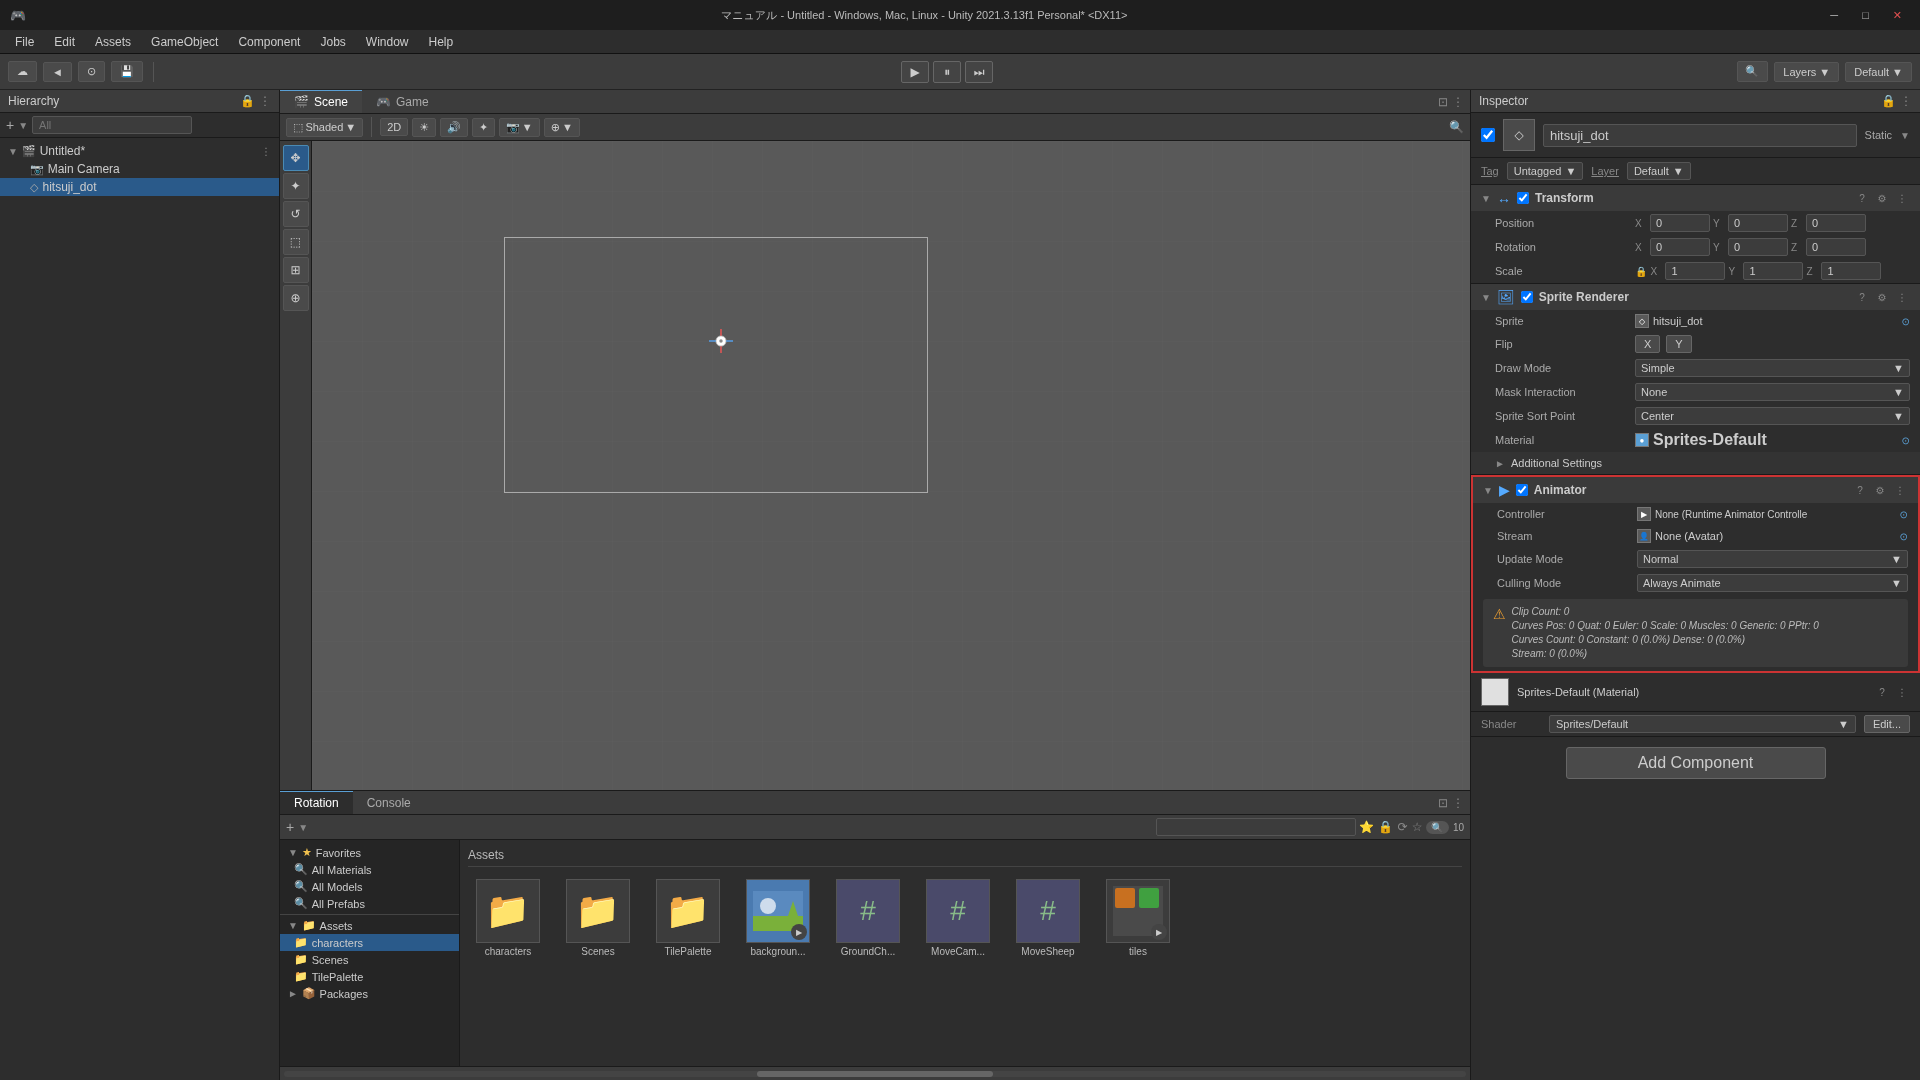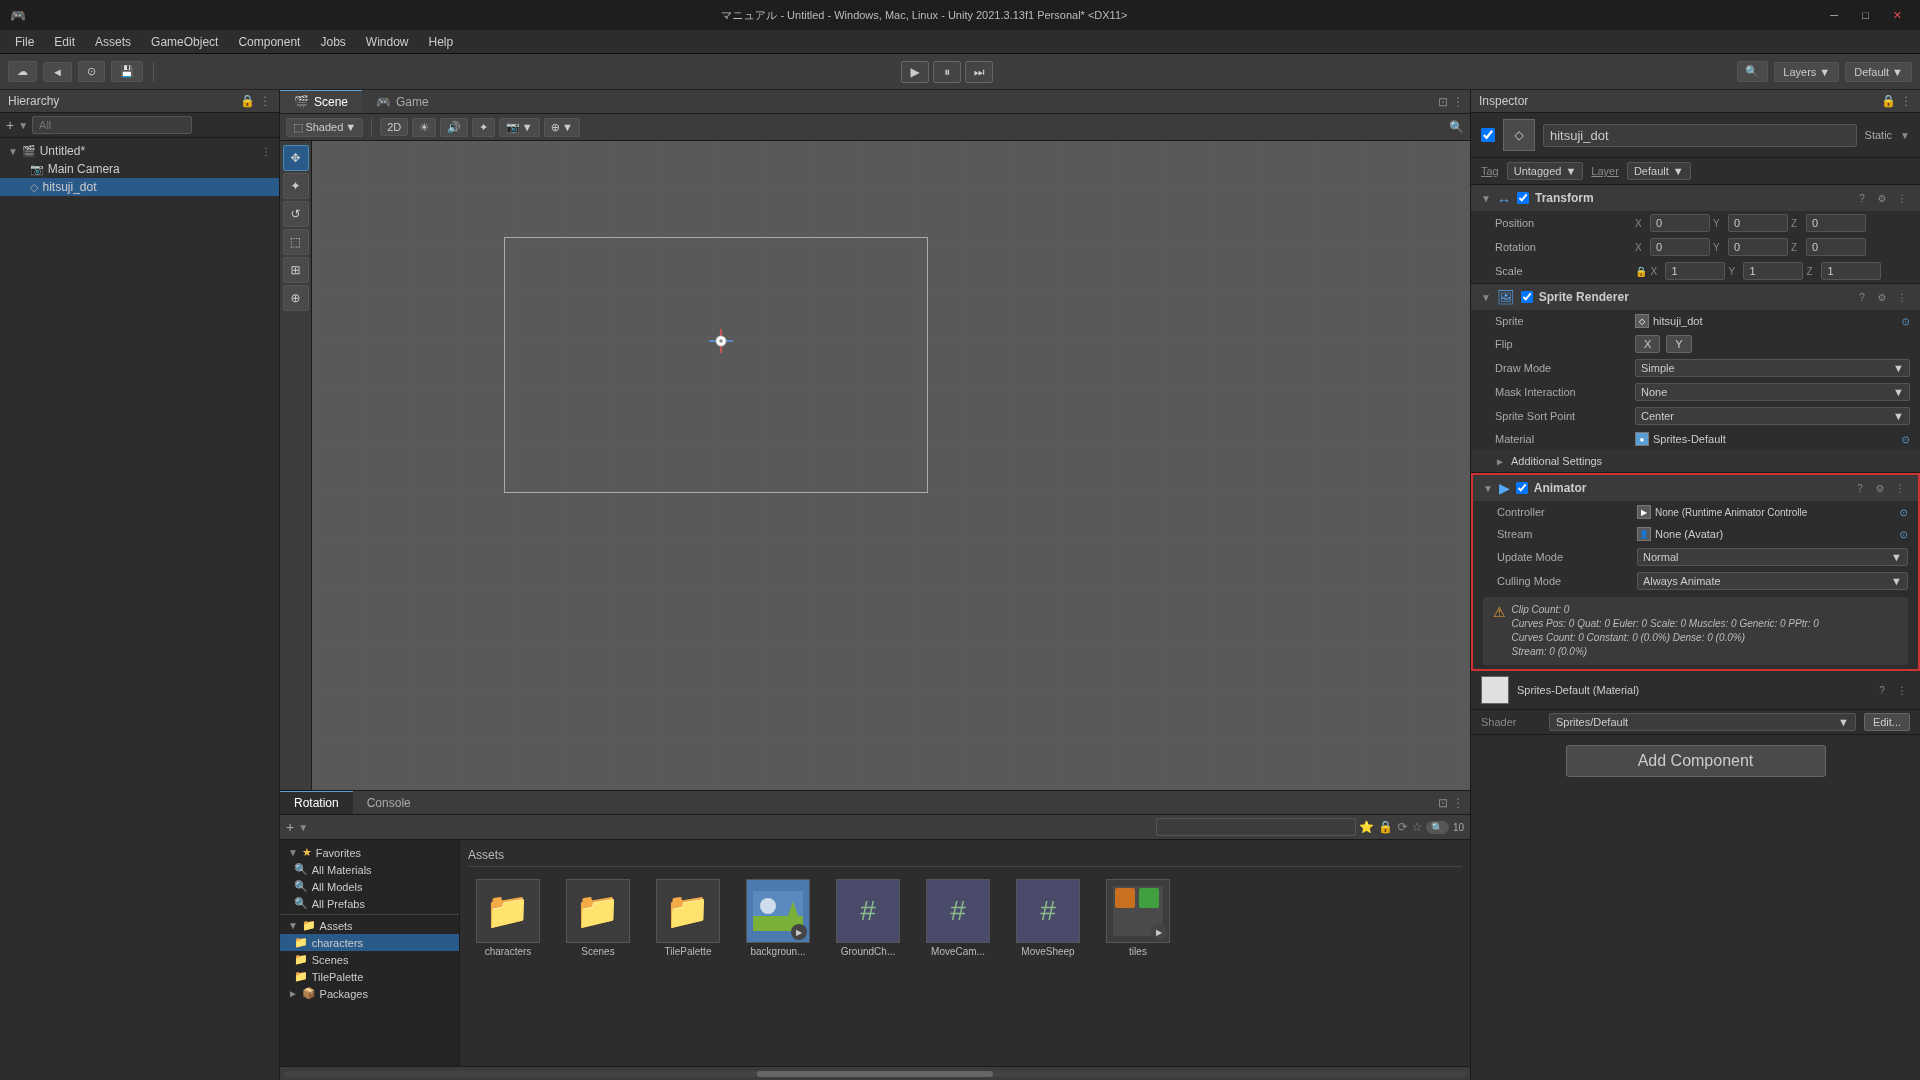--- a/index.html
+++ b/index.html
@@ -639,21 +639,21 @@
               <span>▼</span>
             </div>
           </div>
         </div>
 
         <div class="prop-row">
           <span class="prop-label">Material</span>
           <div class="prop-value">
             <div class="sprite-ref">
               <div class="sprite-icon" style="background:#5a9fd4;">●</div>
-              <span style="font-size:11px;color:#ccc;flex:1;">Sprites-Default</span>
+              <span style="font-size:16px;color:#ccc;flex:1;font-weight:bold;">Sprites-Default</span>
             </div>
             <span class="link-icon">⊙</span>
           </div>
         </div>
 
         <div class="component-header" style="background:#333;padding-left:24px;">
           <span class="expand-arrow">►</span>
           <span class="component-name" style="font-size:11px;font-weight:normal;">Additional Settings</span>
         </div>
       </div>

